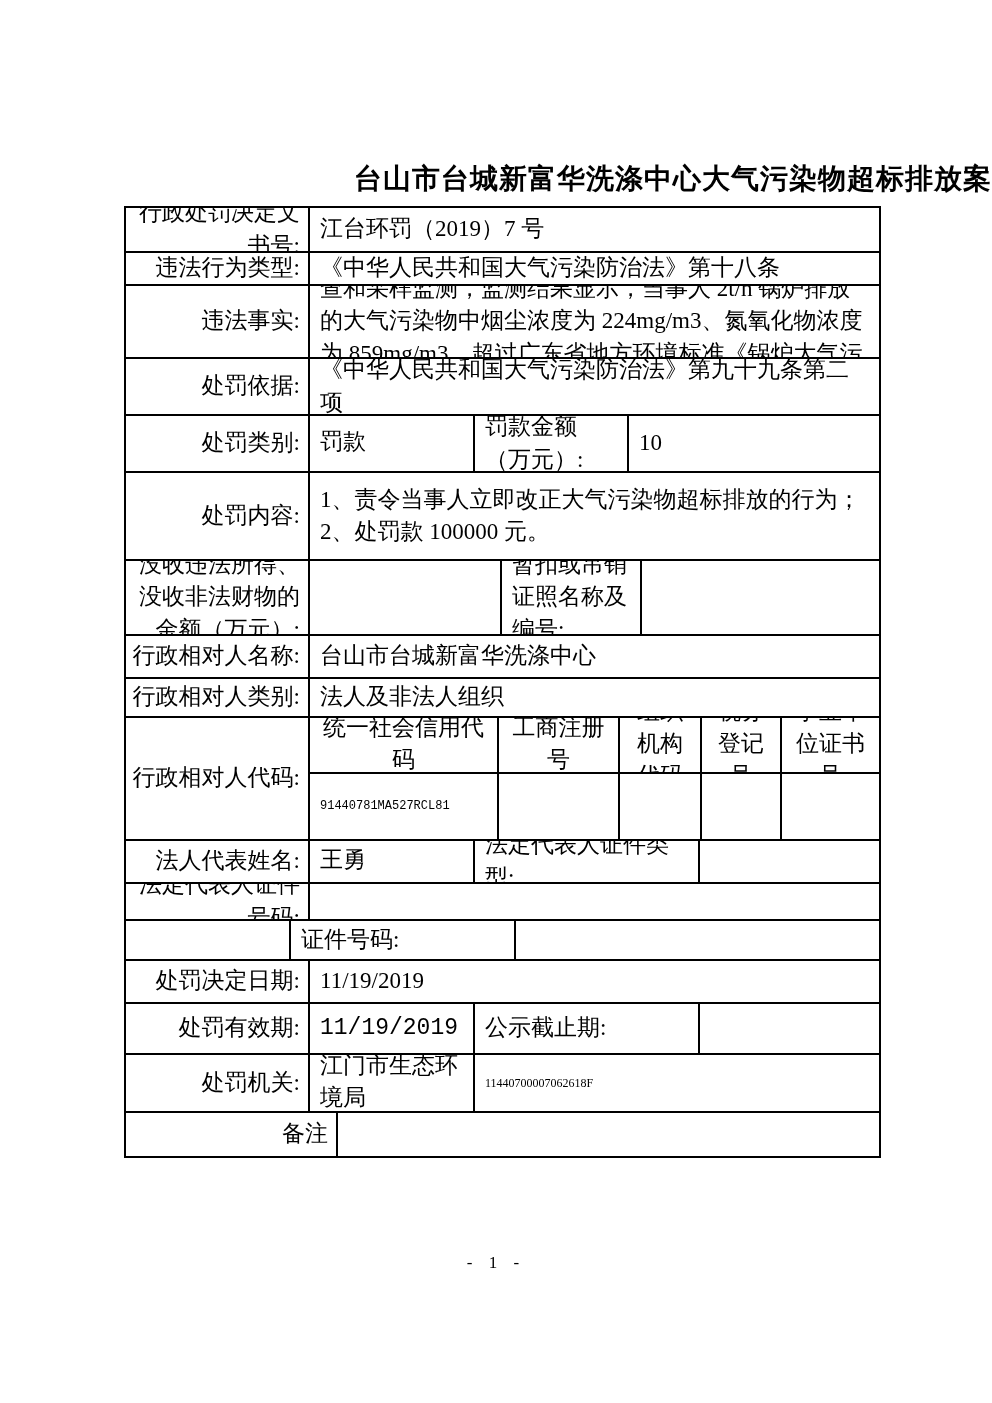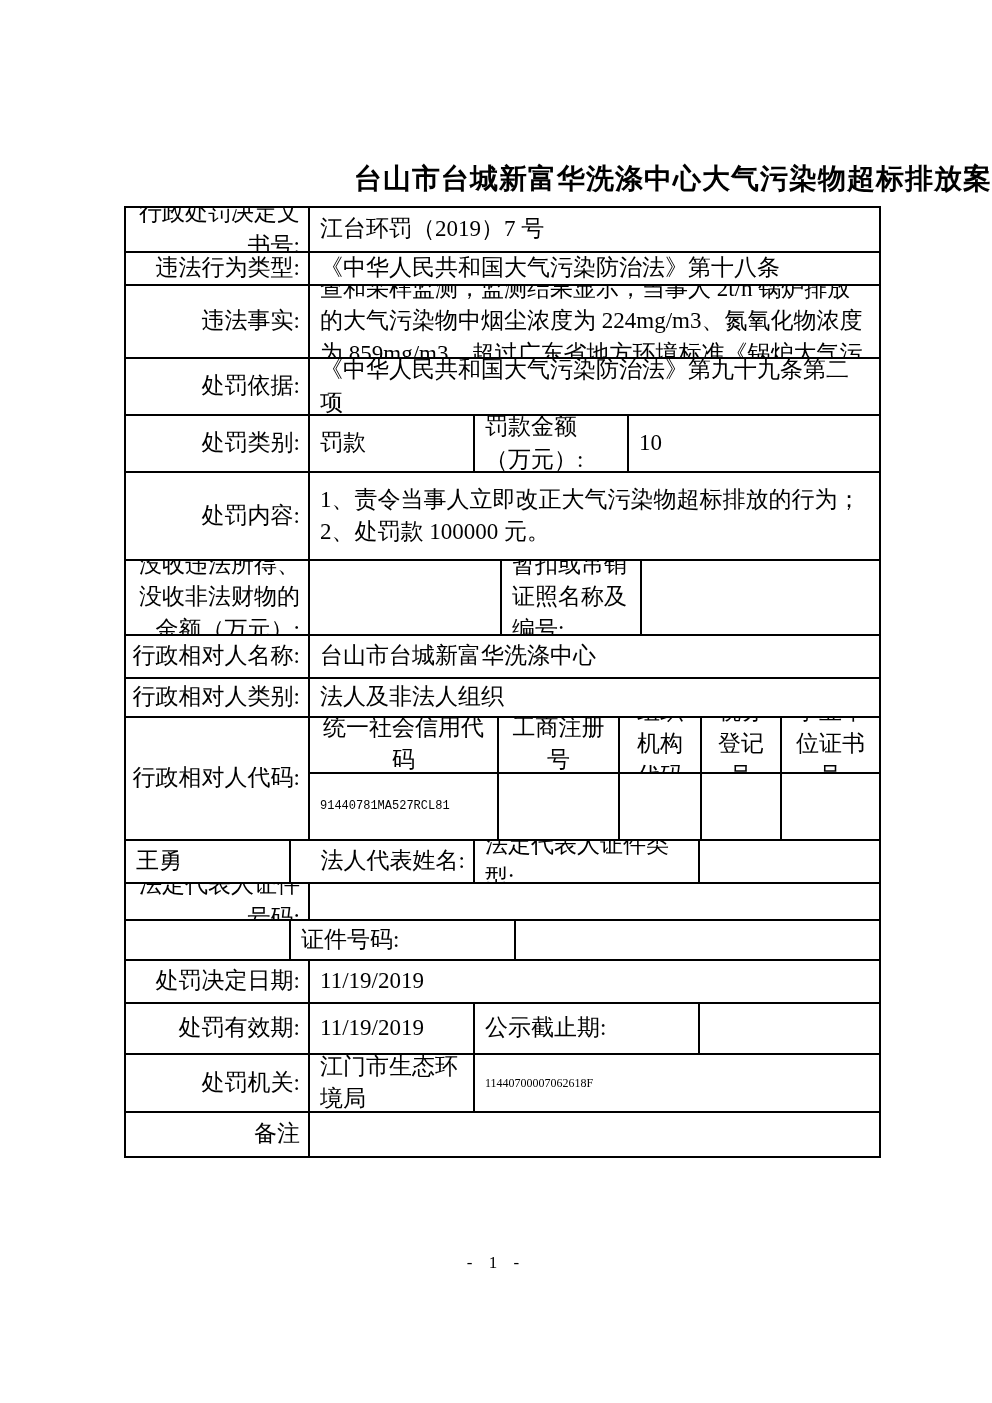--- a/index.html
+++ b/index.html
@@ -12,36 +12,36 @@
   .page-title {
     position:absolute; top:160px; left:0; width:100%;
     text-align:right; font-size:28px; font-weight:700; letter-spacing:1px;
   }
   .doc-table {
     position:absolute; top:206px; left:124px; width:757px;
     border:2px solid #000; display:flex; flex-direction:column;
     background:#fff;
   }
   .row { display:flex; border-bottom:2px solid #000; }
-  .row:last-child { border-bottom:none; }
+  .row:last-child { border-bottom:none;padding-left:28px; }
   .cell {
     border-right:2px solid #000;
     display:flex; align-items:center;
     padding:3px 10px; font-size:23px; line-height:1.4;
     overflow:hidden;
   }
   .cell:last-child { border-right:none; }
   .label {
     width:184px; flex:0 0 184px;
     justify-content:flex-end; text-align:right;
     padding-right:8px; padding-left:6px;
   }
   .grow { flex:1 1 auto; }
   .center { justify-content:center; text-align:center; }
-  .w165 { width:165px; flex:0 0 165px; }
+  .w165 { width:165px; flex:0 0 165px;font-family:Liberation Mono, monospace; }
   .w154 { width:154px; flex:0 0 154px; }
   .w192 { width:192px; flex:0 0 192px; }
   .w140 { width:140px; flex:0 0 140px; }
   .w225 { width:225px; flex:0 0 225px; }
   .codes { flex:1 1 auto; display:flex; flex-direction:column;font-family:Liberation Mono, monospace; }
   .sub-row { display:flex; }
   .sub-row.hdr { height:56px; border-bottom:2px solid #000; }
   .sub-row.val { flex:1 1 auto; }
   .c1 { width:189px; flex:0 0 189px; }
   .c2 { width:121px; flex:0 0 121px; }
@@ -123,22 +123,22 @@
         <div class="cell c1 code-val">91440781MA527RCL81</div>
         <div class="cell c2"></div>
         <div class="cell c3"></div>
         <div class="cell c4"></div>
         <div class="cell grow"></div>
       </div>
     </div>
   </div>
 
   <div class="row" style="height:43px">
+    <div class="cell label">法人代表姓名:</div>
     <div class="cell w165">王勇</div>
-    <div class="cell label">法人代表姓名:</div>
     <div class="cell w225">法定代表人证件类型:</div>
     <div class="cell grow"></div>
   </div>
 
   <div class="row" style="height:37px">
     <div class="cell label">法定代表人证件号码:</div>
     <div class="cell grow"></div>
   </div>
 
   <div class="row" style="height:40px">

